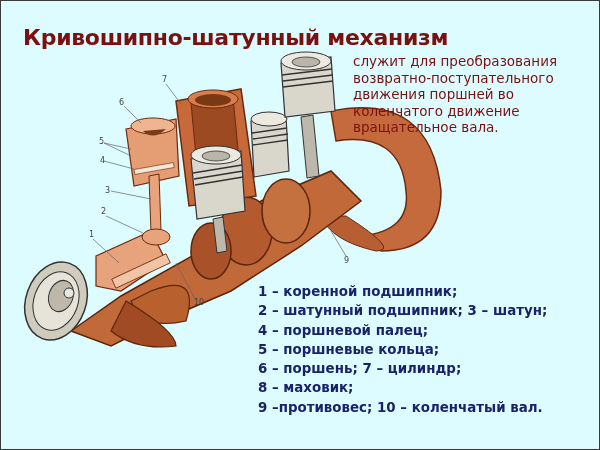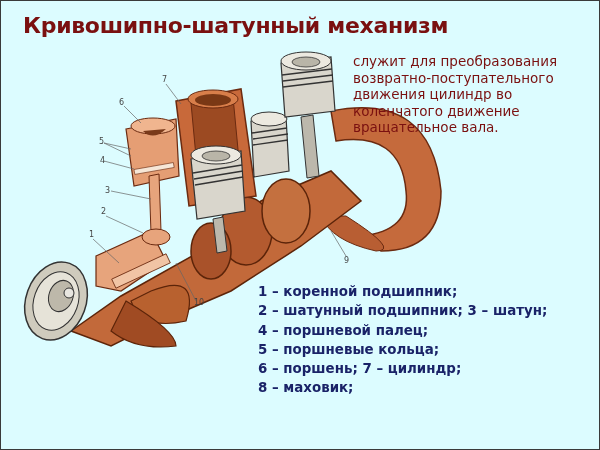--- a/index.html
+++ b/index.html
@@ -2,21 +2,21 @@
 <html><head>
   <meta charset="utf-8">
   <style>
     html, body { margin: 0; padding: 0; }
     body { width: 600px; height: 450px; overflow: hidden; background: #333; }
     .slide {
       position: absolute; left: 0; top: 0; width: 598px; height: 448px;
       background: #dcfcff; border: 1px solid #3a3a3a; overflow: hidden;
     }
     .title {
-      position: absolute; left: 22px; top: 12px;
+      position: absolute; left: 22px; top: 24px;
       font-family: "DejaVu Sans", sans-serif; font-weight: bold;
       font-size: 22px; color: #7a1010; letter-spacing: -0.3px; white-space: nowrap;
       z-index: 3;
     }
     .subtitle {
       position: absolute; left: 352px; top: 52px; width: 230px;
       font-family: "DejaVu Sans", sans-serif; font-size: 13.5px; line-height: 16.5px;
       color: #7a1010; text-align: left; z-index: 3;
     }
     .subtitle div { white-space: nowrap; }
@@ -34,21 +34,21 @@
 </head>
 <body>
 
 <div class="slide">
 
   <div class="title">Кривошипно-шатунный механизм</div>
 
   <div class="subtitle">
     <div>служит для преобразования</div>
     <div>возвратно-поступательного</div>
-    <div>движения цилиндр во</div>
+    <div>движения поршней во</div>
     <div>коленчатого движение</div>
     <div>вращательное вала.</div>
   </div>
 
   <svg class="diagram" viewBox="0 0 600 450">
 
     <g>
       <path d="M330 110 Q430 90 440 190 Q440 250 380 250 L360 235 Q410 230 405 190 Q400 130 335 140 Z" fill="#c56a3c" stroke="#6b2a10" stroke-width="1.5"></path>
       <path d="M345 215 Q400 250 375 250 Q330 240 320 215 Z" fill="#b85e33" stroke="#6b2a10" stroke-width="1"></path>
     </g>
@@ -135,14 +135,15 @@
     </g>
   </svg>
 
   <div class="legend">
     <div>1 – коренной подшипник;</div>
     <div>2 – шатунный подшипник; 3 – шатун;</div>
     <div>4 – поршневой палец;</div>
     <div>5 – поршневые кольца;</div>
     <div>6 – поршень; 7 – цилиндр;</div>
     <div>8 – маховик;</div>
+    <div>9 –противовес; 10 – коленчатый вал.</div>
   </div>
 </div>
 
 </body></html>

